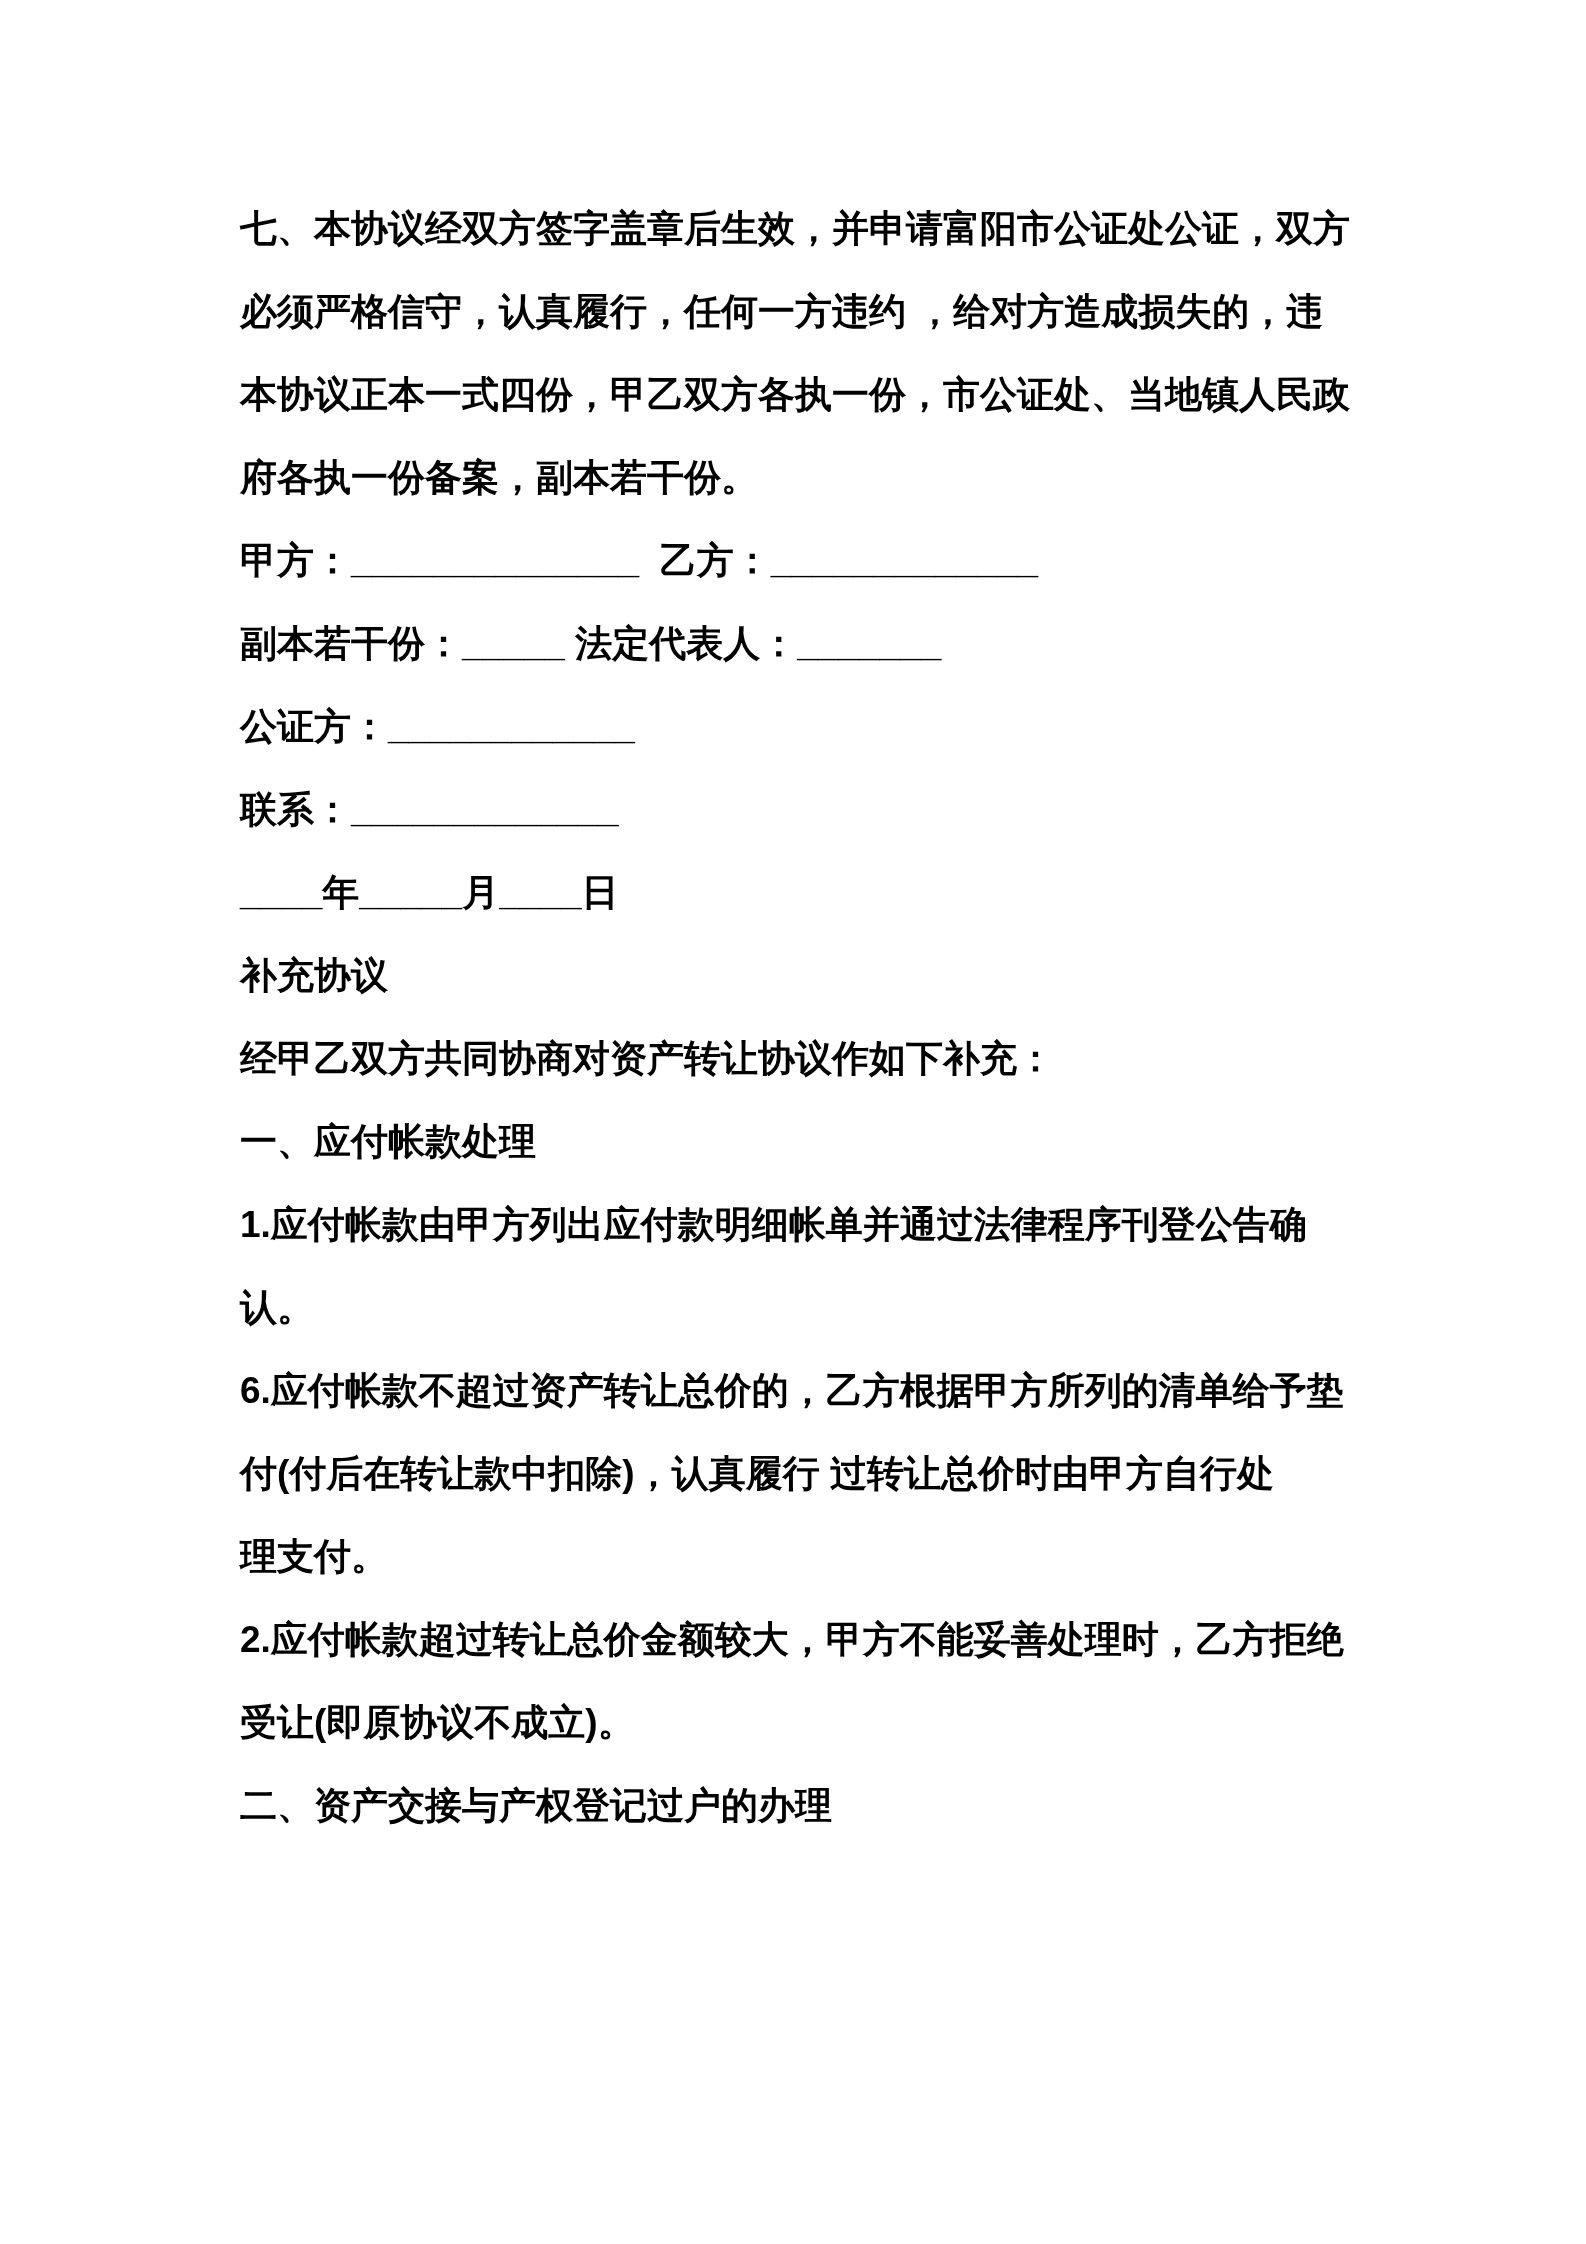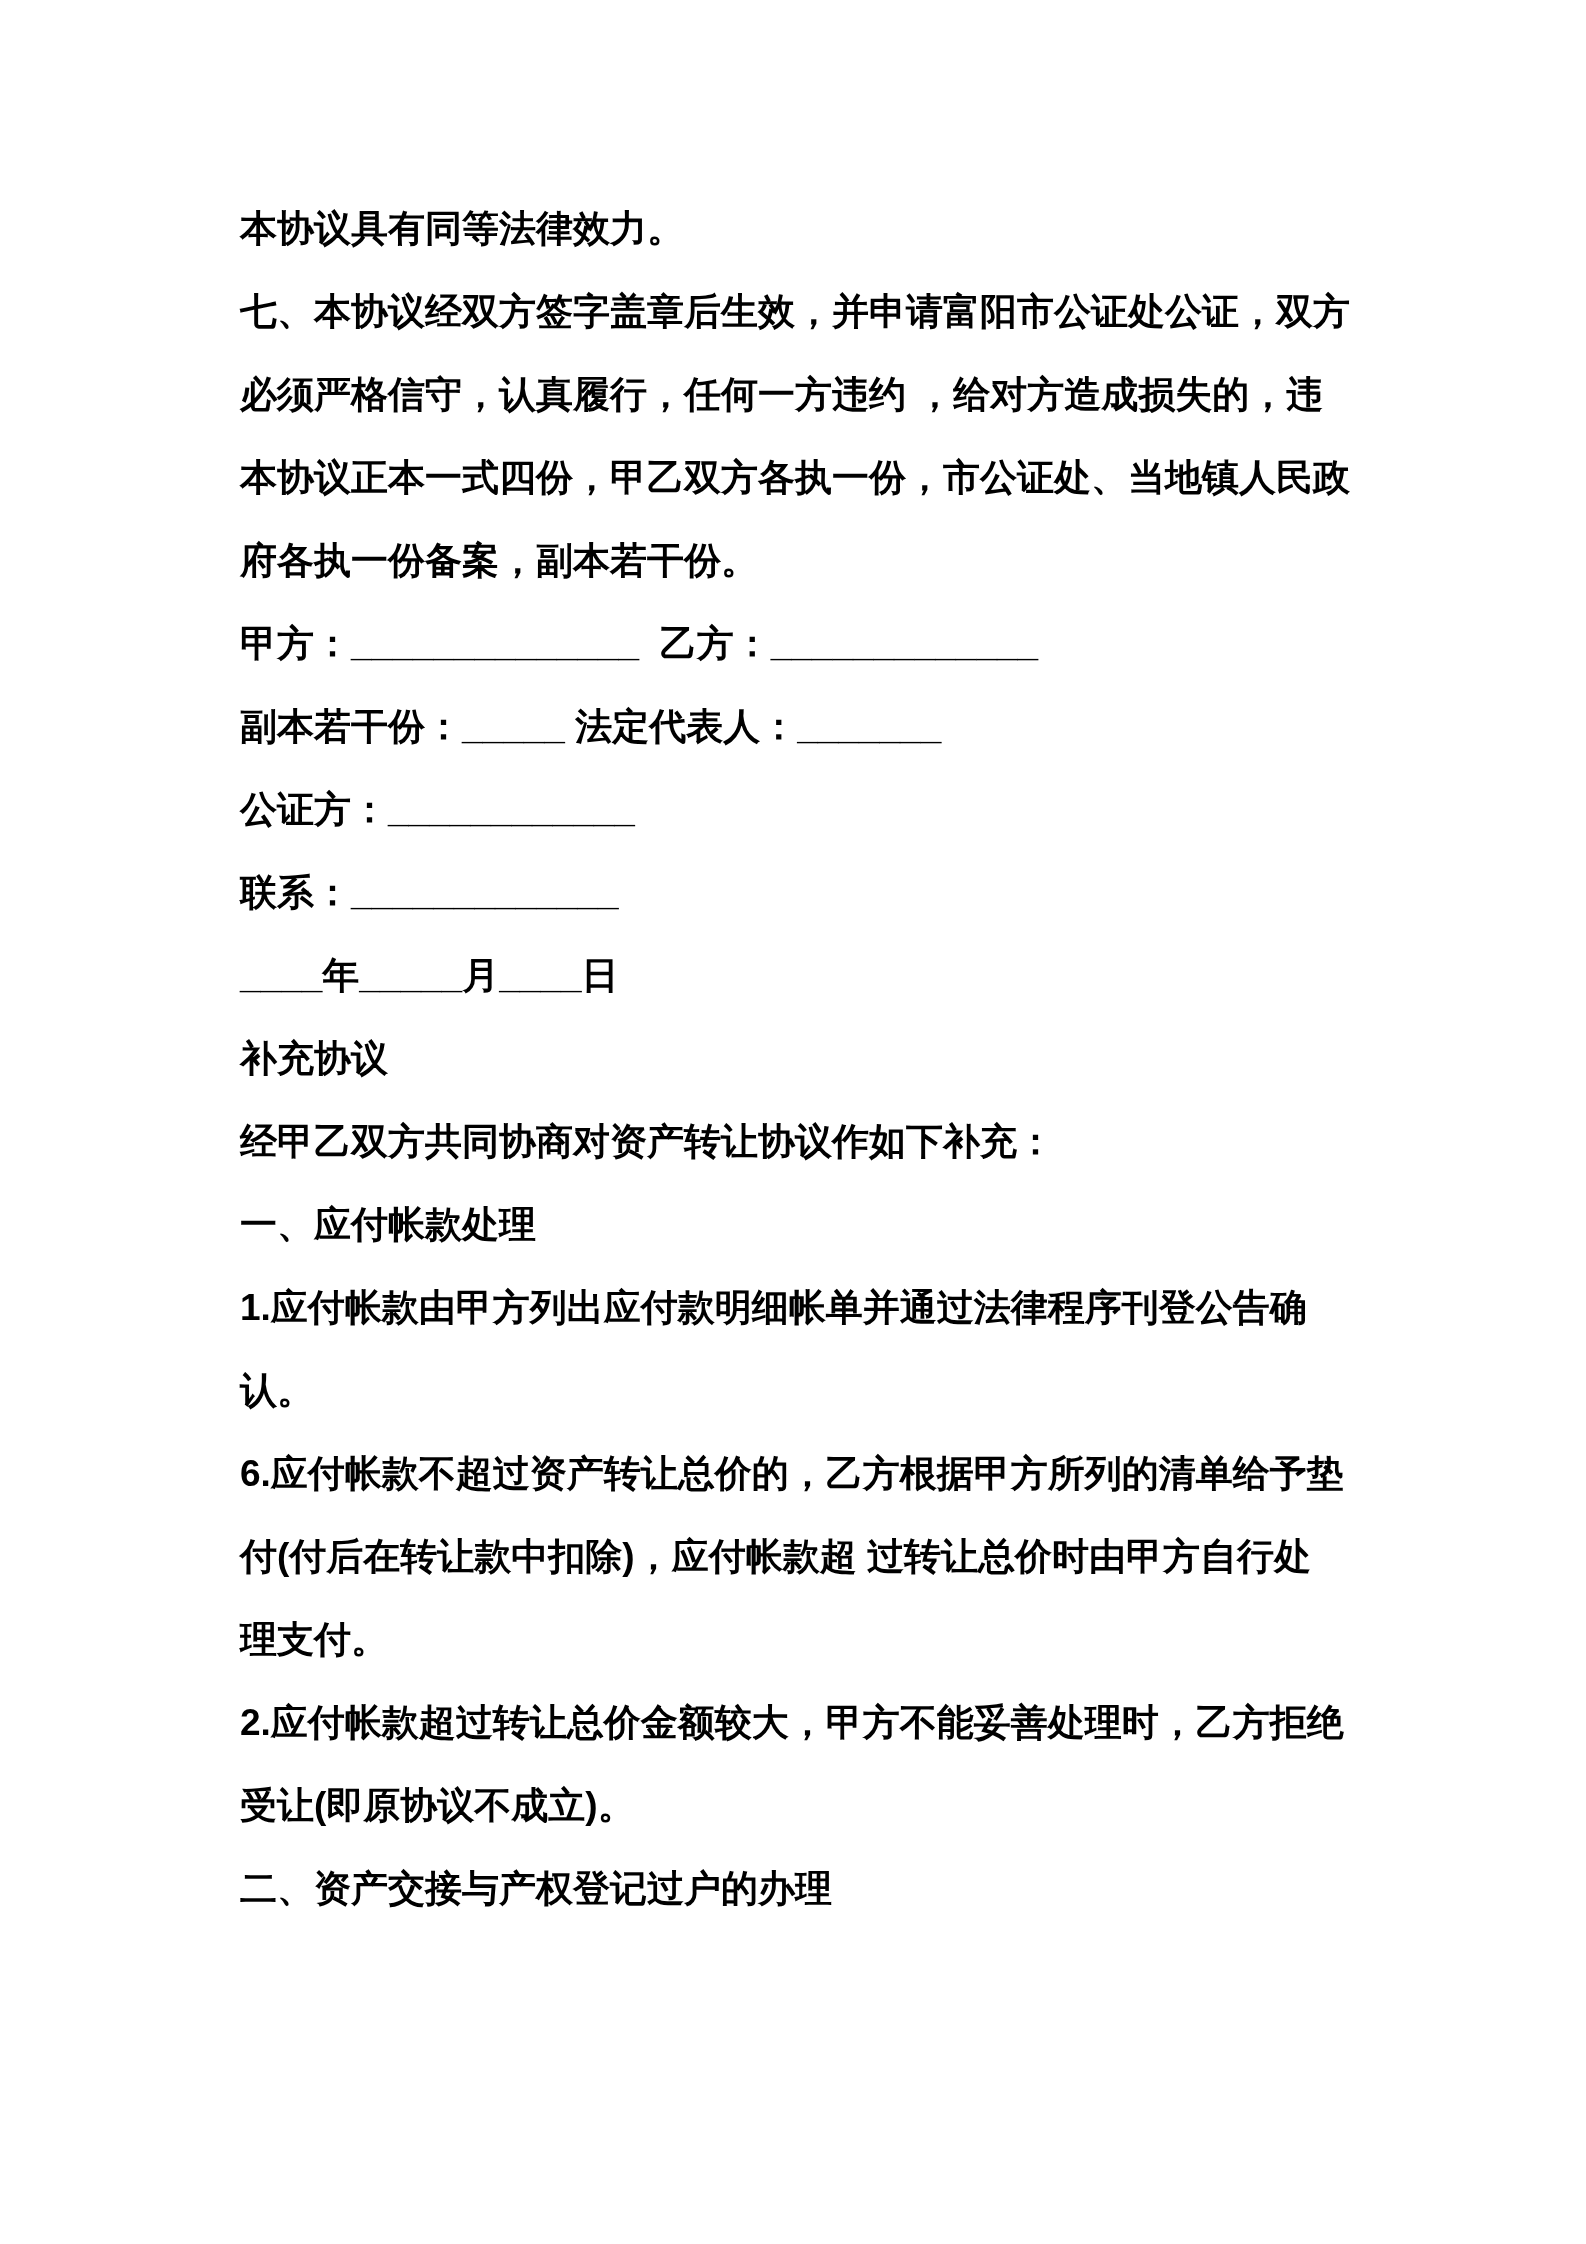--- a/index.html
+++ b/index.html
@@ -33,35 +33,34 @@
     color: #000000;
     white-space: pre;
     letter-spacing: 0;
   }
 </style>
 </head>
 <body>
 
 <div class="page">
   <div class="text-block">
-    <div class="line">本协议具有同等法律效力。</div>
     <div class="line">七、本协议经双方签字盖章后生效，并申请富阳市公证处公证，双方</div>
     <div class="line">必须严格信守，认真履行，任何一方违约 ，给对方造成损失的，违</div>
     <div class="line">本协议正本一式四份，甲乙双方各执一份，市公证处、当地镇人民政</div>
     <div class="line">府各执一份备案，副本若干份。</div>
     <div class="line">甲方：______________  乙方：_____________</div>
     <div class="line">副本若干份：_____ 法定代表人：_______</div>
     <div class="line">公证方：____________</div>
     <div class="line">联系：_____________</div>
     <div class="line">____年_____月____日</div>
     <div class="line">补充协议</div>
     <div class="line">经甲乙双方共同协商对资产转让协议作如下补充：</div>
     <div class="line">一、应付帐款处理</div>
     <div class="line">1.应付帐款由甲方列出应付款明细帐单并通过法律程序刊登公告确</div>
     <div class="line">认。</div>
     <div class="line">6.应付帐款不超过资产转让总价的，乙方根据甲方所列的清单给予垫</div>
-    <div class="line">付(付后在转让款中扣除)，应付帐款超 过转让总价时由甲方自行处</div>
+    <div class="line">付(付后在转让款中扣除)，认真履行 过转让总价时由甲方自行处</div>
     <div class="line">理支付。</div>
     <div class="line">2.应付帐款超过转让总价金额较大，甲方不能妥善处理时，乙方拒绝</div>
     <div class="line">受让(即原协议不成立)。</div>
     <div class="line">二、资产交接与产权登记过户的办理</div>
   </div>
 </div>
 
 </body></html>

